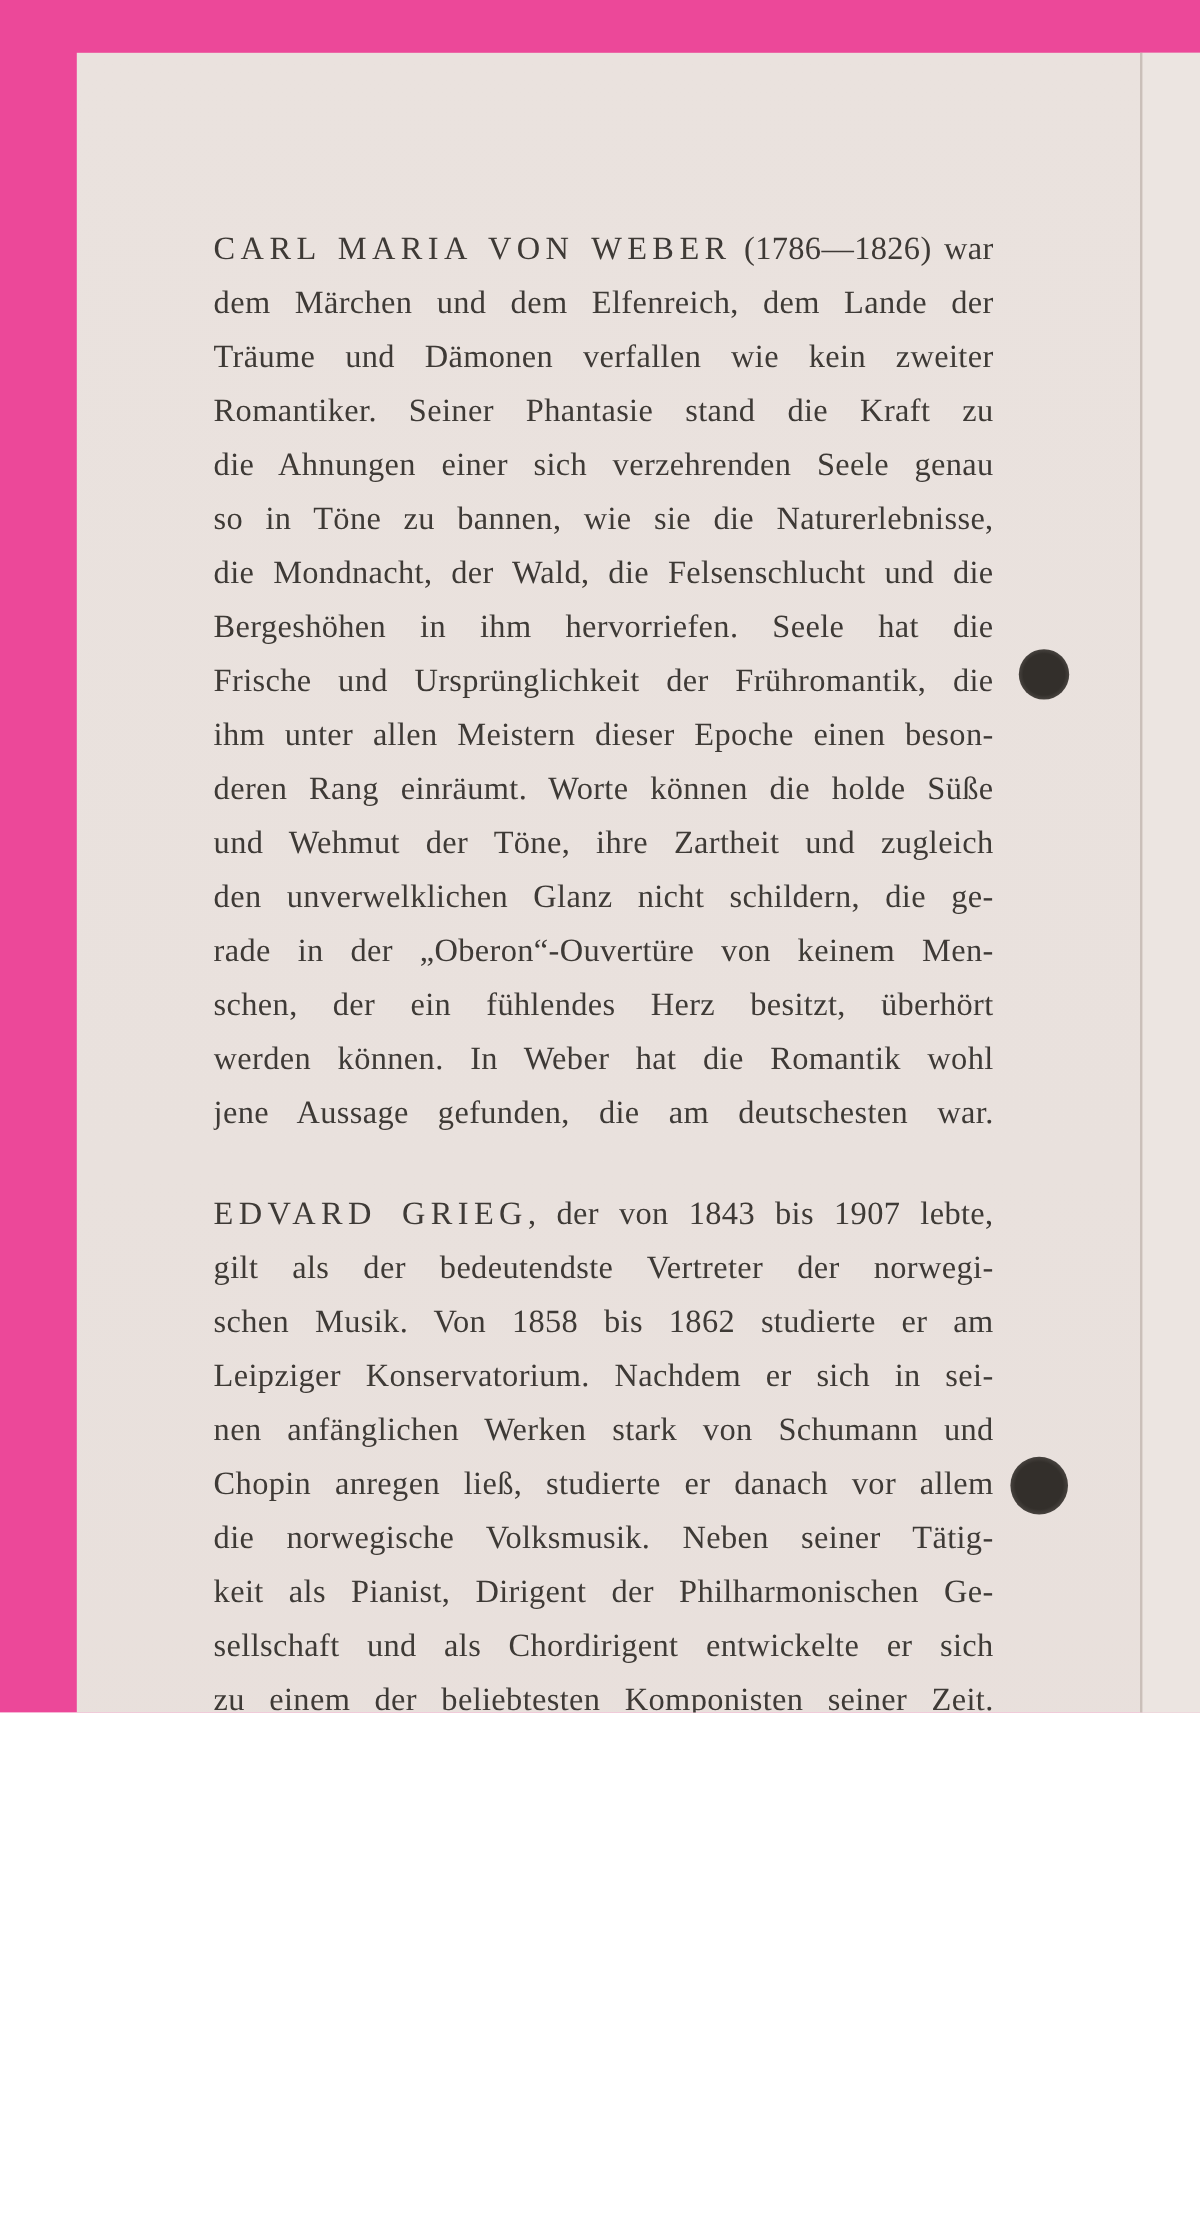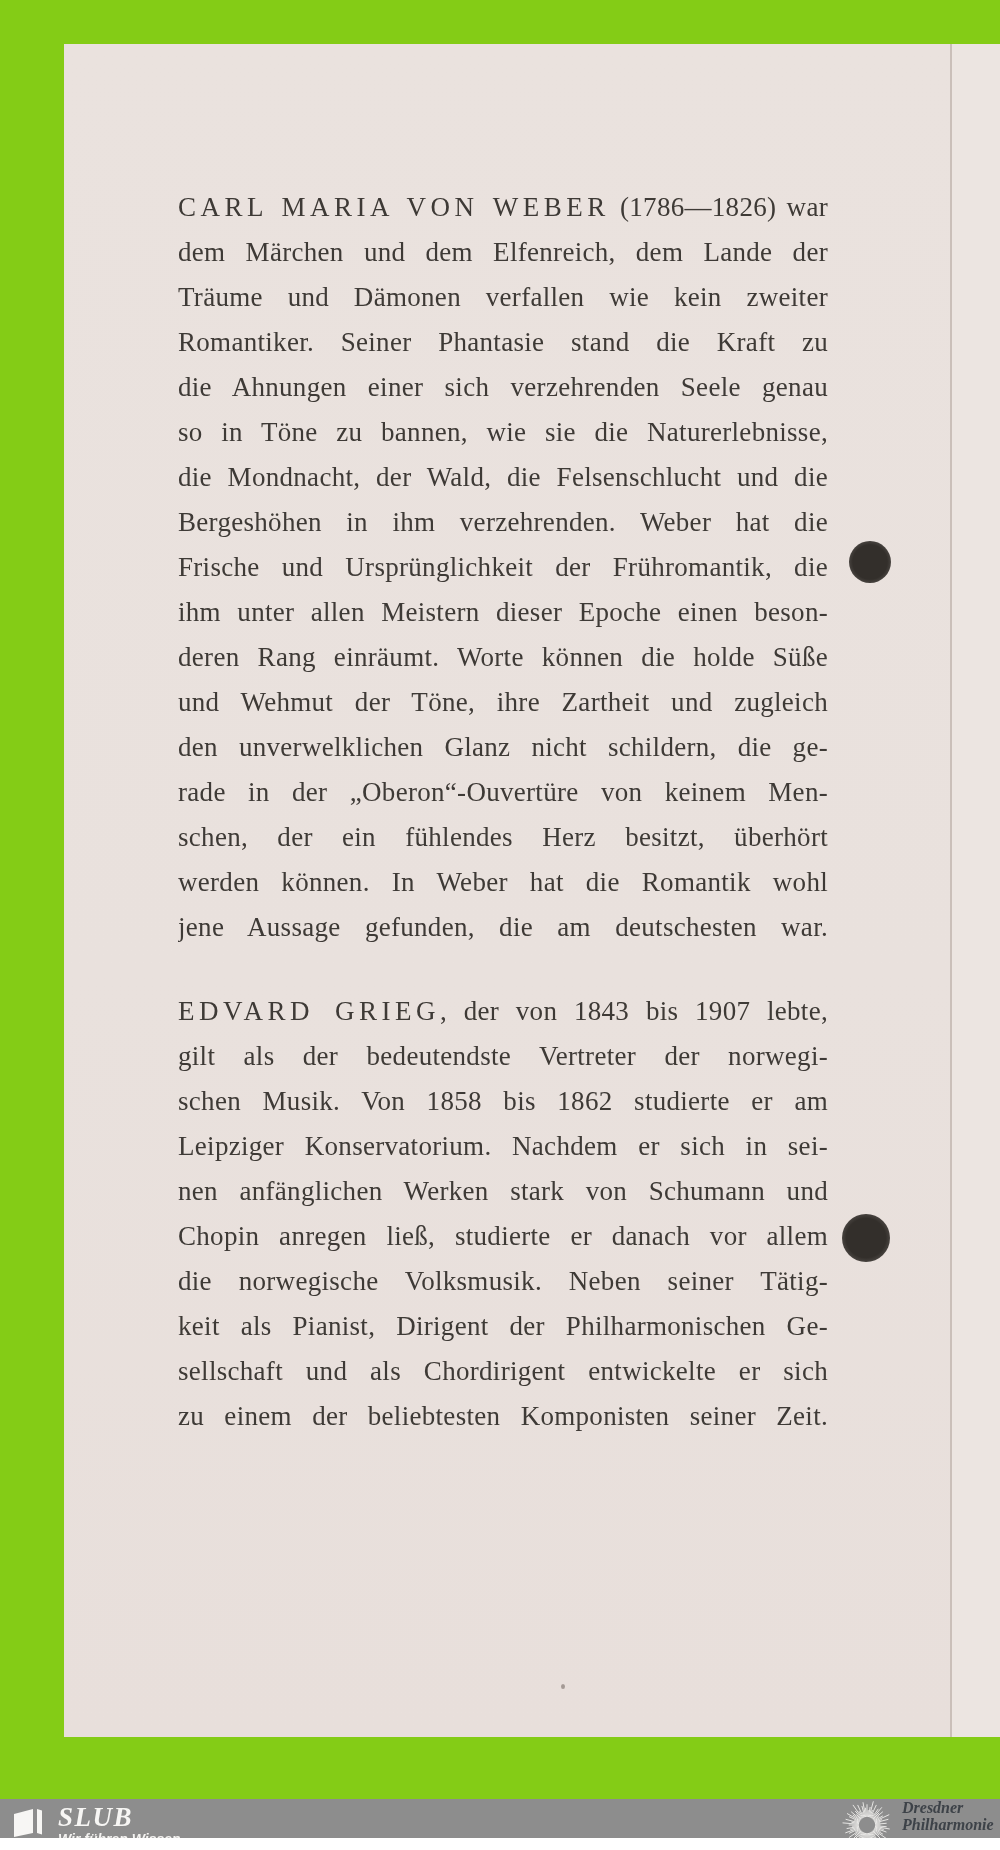--- a/index.html
+++ b/index.html
@@ -1,22 +1,22 @@
 <!DOCTYPE html>
 <html><head>
 <meta charset="utf-8">
 <style>
   html, body { margin: 0; padding: 0; }
   body {
     width: 1000px; height: 1850px;
     font-family: "Liberation Serif", "DejaVu Serif", serif;
   }
   #stage {
-    position: relative; width: 1000px; height: 1838px;
-    background: #84cc16; overflow: hidden;
+    position: relative; width: 1000px; height: 1427px;
+    background: #ec4899; overflow: hidden;
   }
   
   #paper {
     position: absolute; left: 64px; top: 44px; width: 936px; height: 1693px;
     background: linear-gradient(180deg, #eae2de 0%, #e9e1dd 55%, #e8dfdb 100%);
   }
   
   #fold-strip {
     position: absolute; left: 950px; top: 44px; width: 50px; height: 1693px;
     background: #ece5e1;
@@ -85,21 +85,21 @@
 
   <div id="text-col">
     <div class="paragraph">
         <div class="tline"><span class="composer-lead">CARL MARIA VON WEBER</span> (1786—1826) war</div>
         <div class="tline">dem Märchen und dem Elfenreich, dem Lande der</div>
         <div class="tline">Träume und Dämonen verfallen wie kein zweiter</div>
         <div class="tline">Romantiker. Seiner Phantasie stand die Kraft zu</div>
         <div class="tline">die Ahnungen einer sich verzehrenden Seele genau</div>
         <div class="tline">so in Töne zu bannen, wie sie die Naturerlebnisse,</div>
         <div class="tline">die Mondnacht, der Wald, die Felsenschlucht und die</div>
-        <div class="tline">Bergeshöhen in ihm verzehrenden. Weber hat die</div>
+        <div class="tline">Bergeshöhen in ihm hervorriefen. Seele hat die</div>
         <div class="tline">Frische und Ursprünglichkeit der Frühromantik, die</div>
         <div class="tline">ihm unter allen Meistern dieser Epoche einen beson-</div>
         <div class="tline">deren Rang einräumt. Worte können die holde Süße</div>
         <div class="tline">und Wehmut der Töne, ihre Zartheit und zugleich</div>
         <div class="tline">den unverwelklichen Glanz nicht schildern, die ge-</div>
         <div class="tline">rade in der „Oberon“-Ouvertüre von keinem Men-</div>
         <div class="tline">schen, der ein fühlendes Herz besitzt, überhört</div>
         <div class="tline">werden können. In Weber hat die Romantik wohl</div>
         <div class="tline">jene Aussage gefunden, die am deutschesten war.</div>
       </div>

